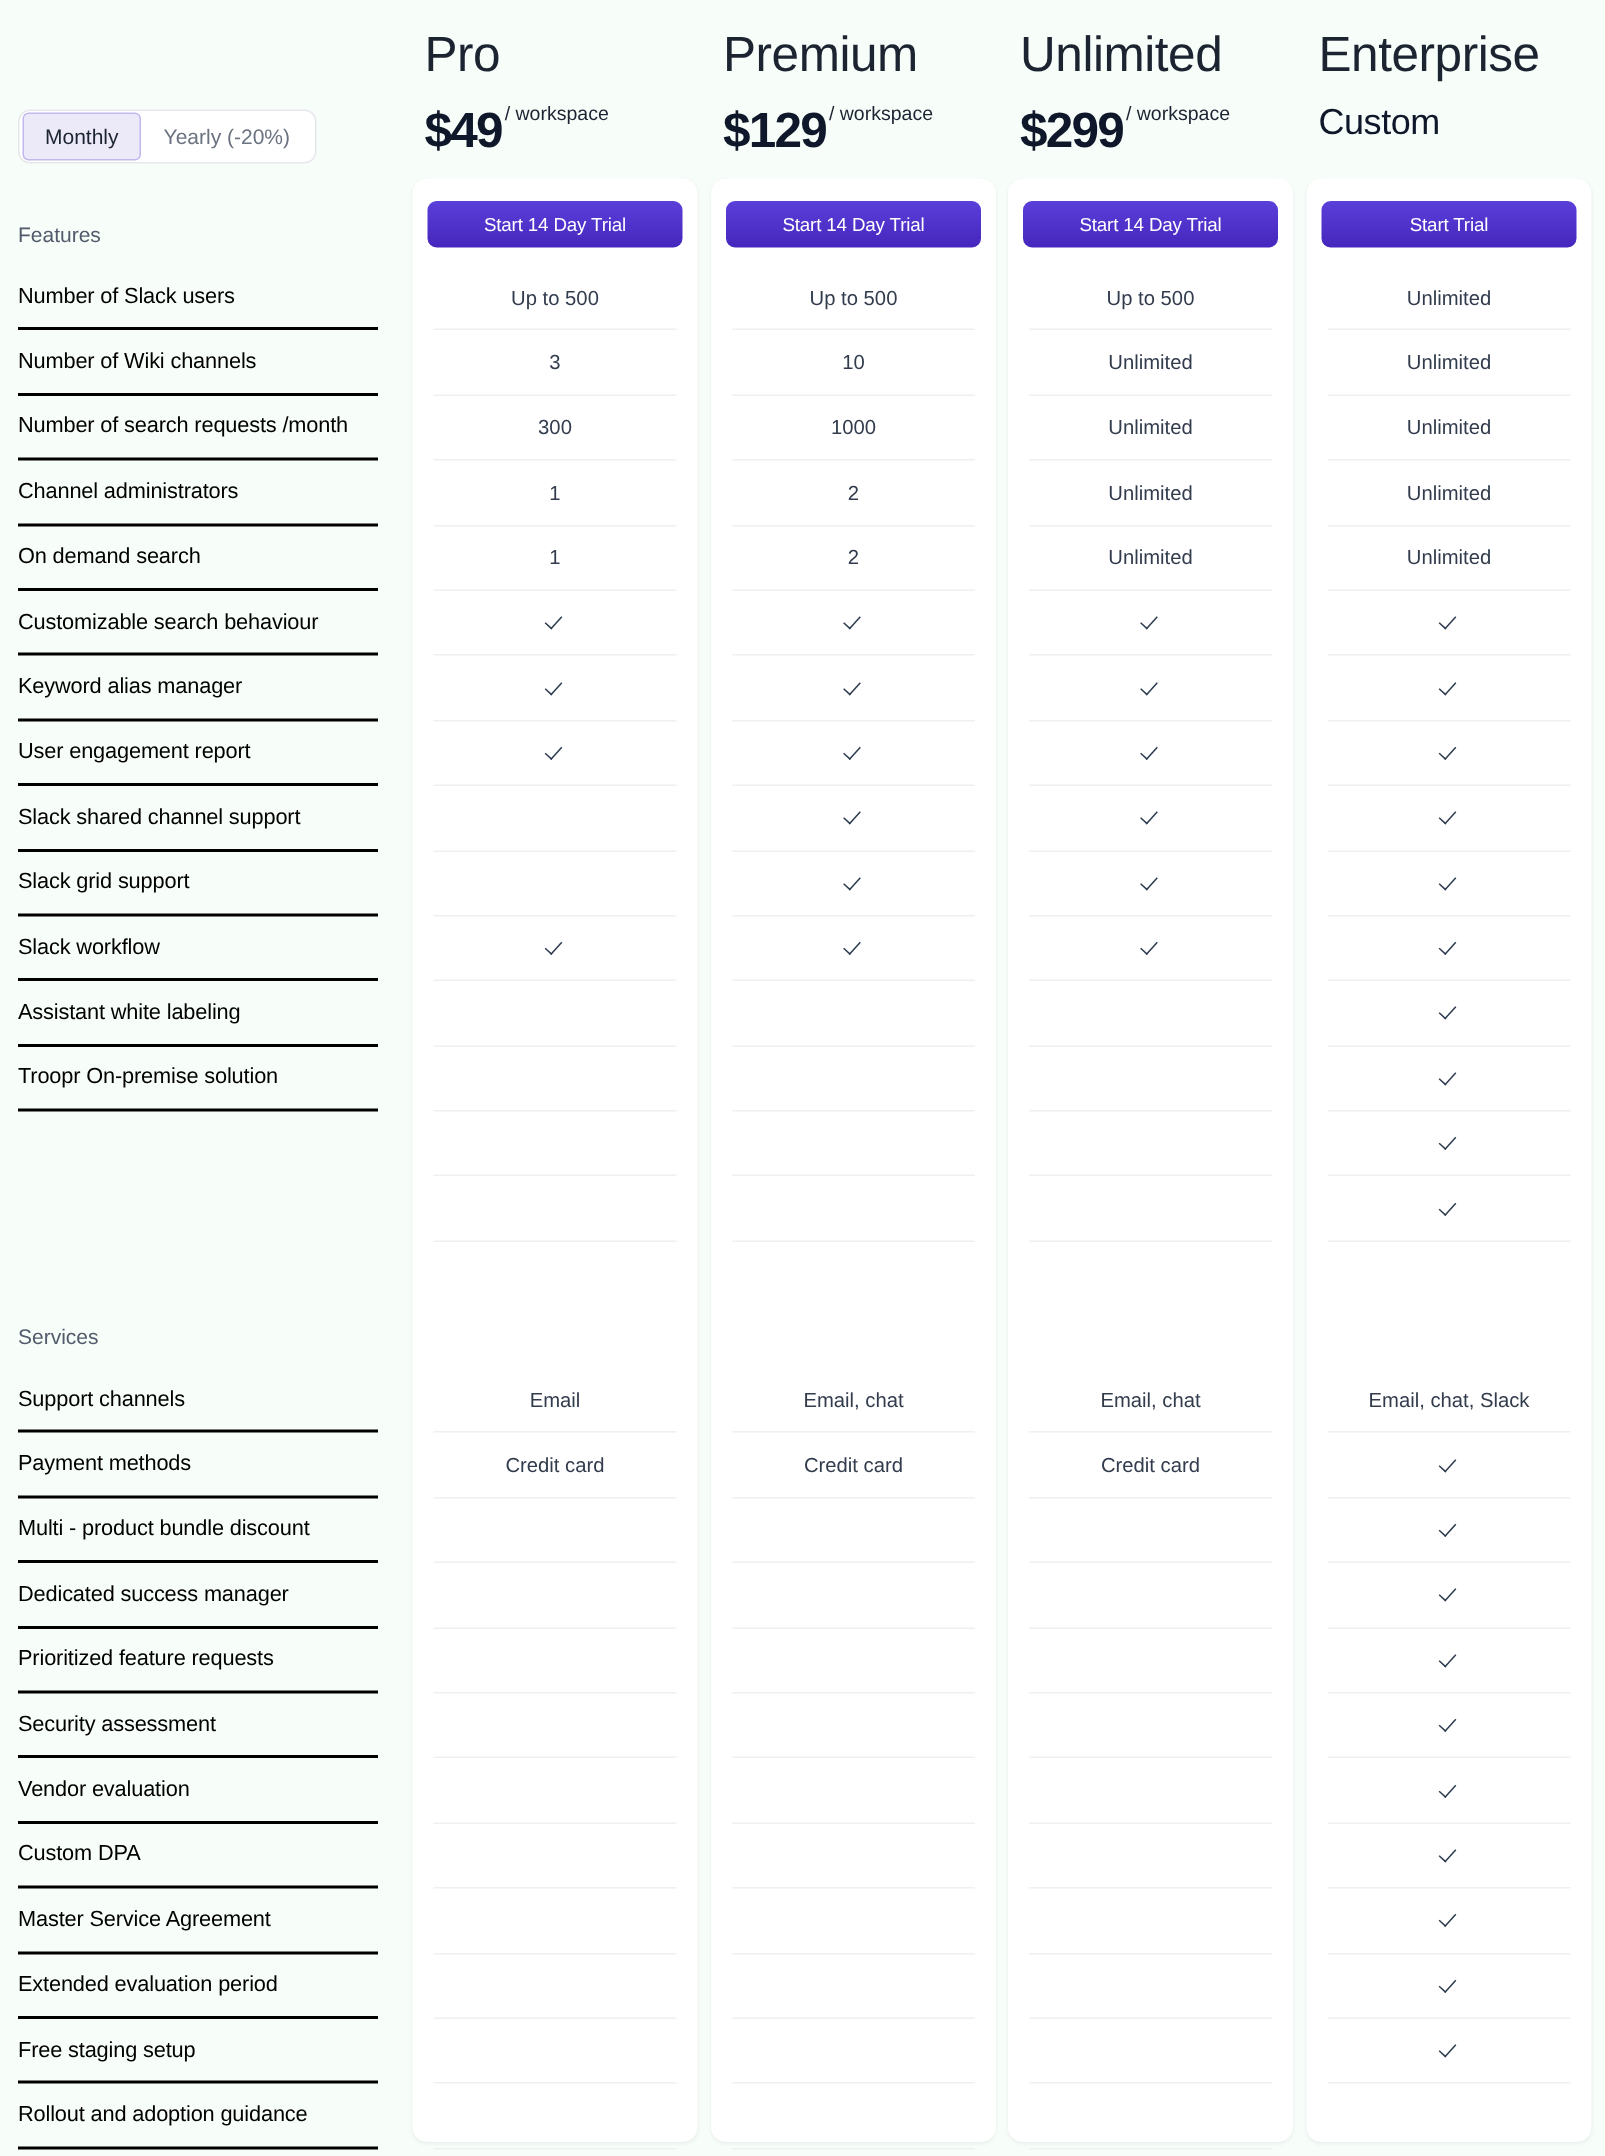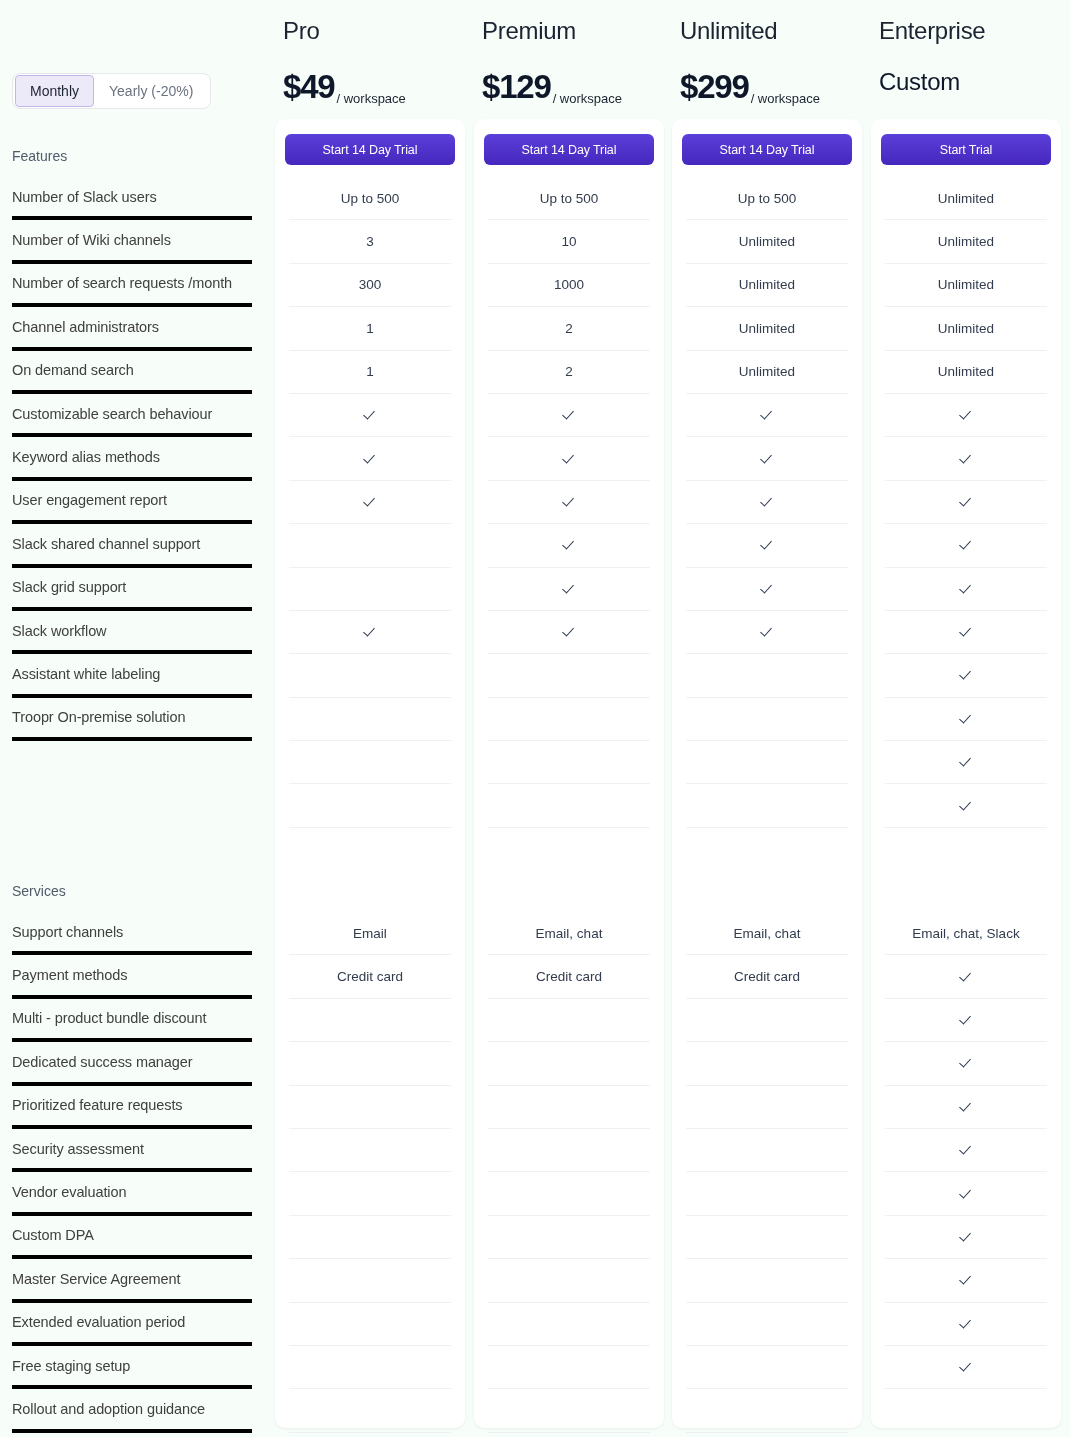--- a/index.html
+++ b/index.html
@@ -74,23 +74,23 @@
     left: 12px;
     width: 240px;
   }
   .feat-list.features { top: 177px; }
   .feat-list.services  { top: 912px; }
 
   .feat-row {
     height: 43.4px;
     display: flex;
     align-items: center;
-    border-bottom: 4px solid #000000;
+    border-bottom: 2px solid #000000;
     font-size: 14.5px;
-    color: #404040;
+    color: #000000;
     letter-spacing: -0.1px;
   }
 
   
   .plans {
     position: absolute;
     left: 272px;
     top: 0;
     width: 798px;
     height: 1437px;
@@ -104,33 +104,33 @@
   }
   .plan:nth-child(1) { left: 3px; }
   .plan:nth-child(2) { left: 202px; }
   .plan:nth-child(3) { left: 400px; }
   .plan:nth-child(4) { left: 599px; }
 
   .plan-name {
     position: absolute;
     top: 17px;
     left: 8px;
-    font-size: 24px;
+    font-size: 33px;
     font-weight: 400;
     color: #1c2331;
     letter-spacing: -0.3px;
     white-space: nowrap;
   }
 
   .plan-price-wrap {
     position: absolute;
     top: 68px;
     left: 8px;
     display: flex;
-    align-items: flex-end;
+    align-items: flex-start;
     white-space: nowrap;
   }
   .plan-price {
     font-size: 33px;
     font-weight: 700;
     color: #0f172a;
     letter-spacing: -1.2px;
   }
   .plan-price.custom {
     font-size: 24px;
@@ -221,21 +221,21 @@
       </div>
 
     <div class="section-label features">Features</div>
     <div class="feat-list features" id="features-labels">
         <div class="feat-row">Number of Slack users</div>
         <div class="feat-row">Number of Wiki channels</div>
         <div class="feat-row">Number of search requests /month</div>
         <div class="feat-row">Channel administrators</div>
         <div class="feat-row">On demand search</div>
         <div class="feat-row">Customizable search behaviour</div>
-        <div class="feat-row">Keyword alias methods</div>
+        <div class="feat-row">Keyword alias manager</div>
         <div class="feat-row">User engagement report</div>
         <div class="feat-row">Slack shared channel support</div>
         <div class="feat-row">Slack grid support</div>
         <div class="feat-row">Slack workflow</div>
         <div class="feat-row">Assistant white labeling</div>
         <div class="feat-row">Troopr On-premise solution</div>
       </div>
 
     <div class="section-label services">Services</div>
     <div class="feat-list services" id="services-labels">

